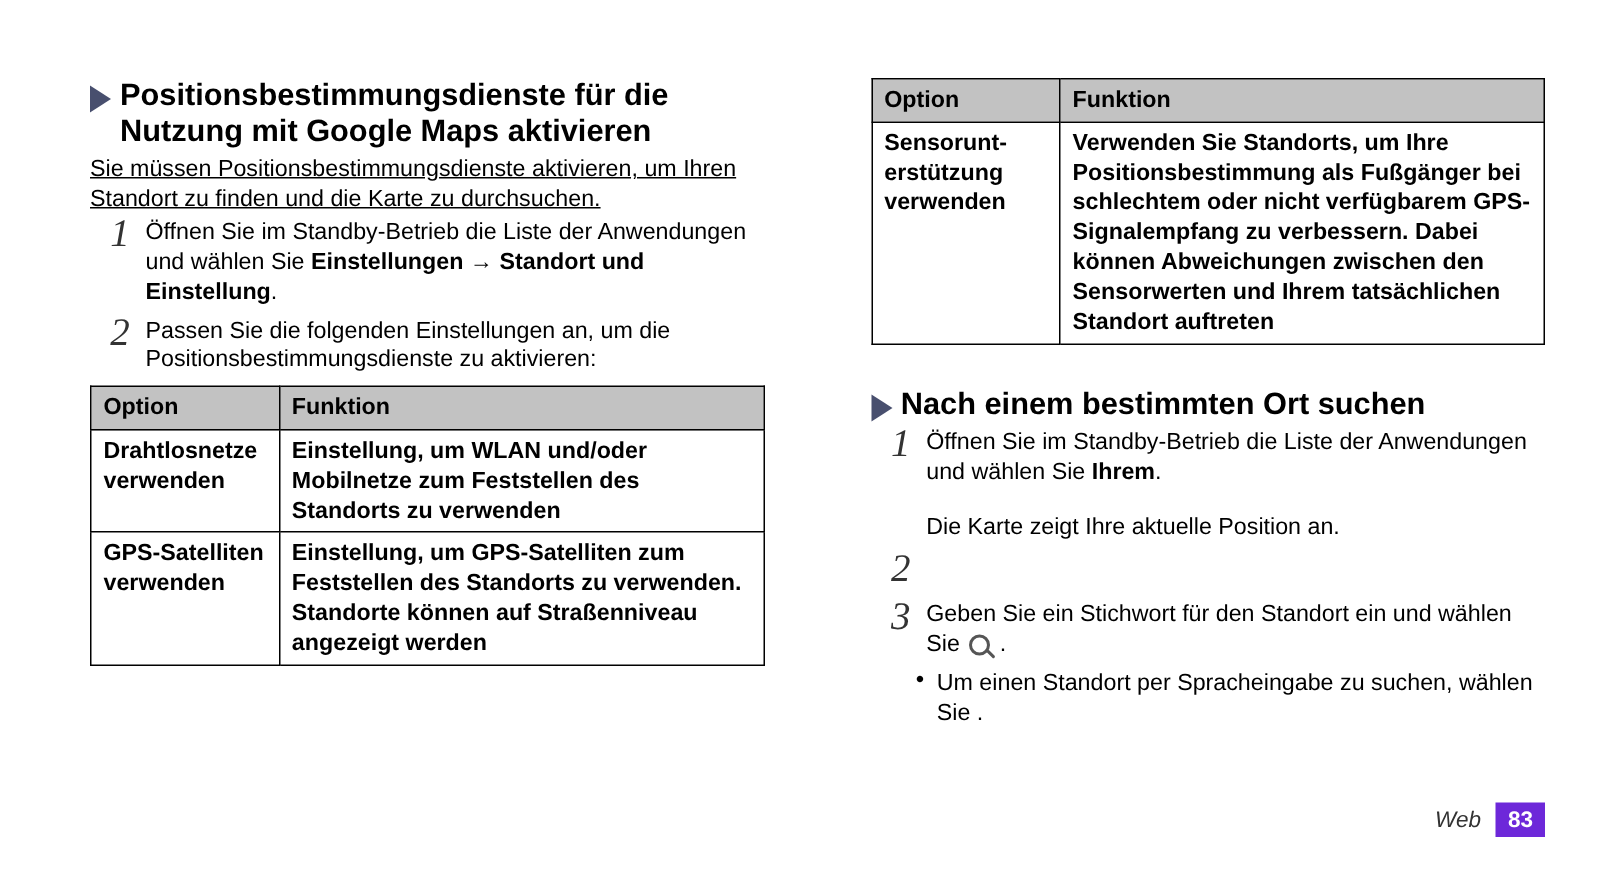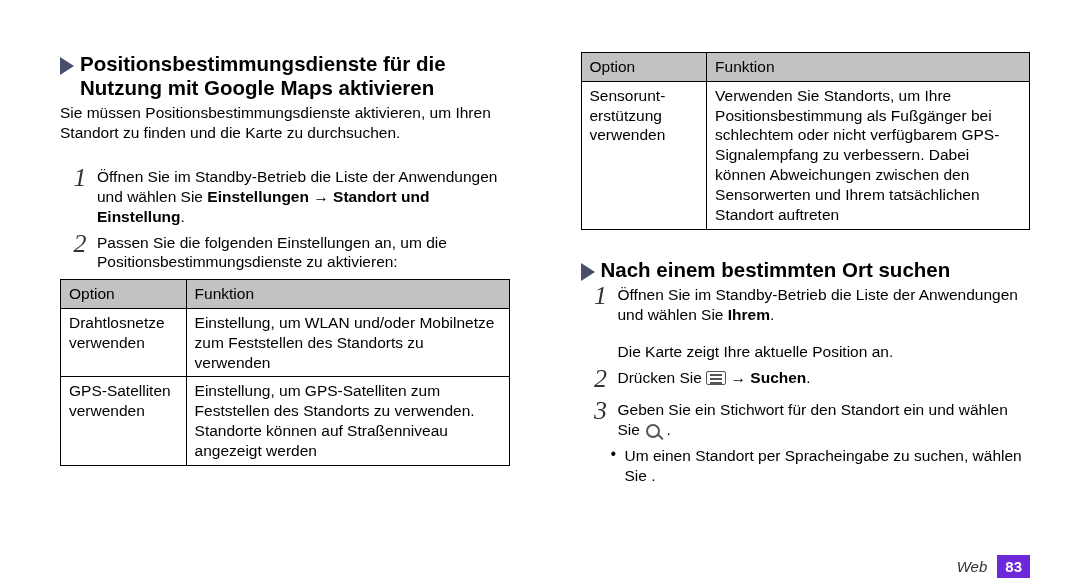--- a/index.html
+++ b/index.html
@@ -32,21 +32,21 @@
     border-bottom: 9px solid transparent;
     border-left: 14px solid #484f6e;
     margin-top: 5px;
     margin-right: 6px;
   }
   .sec-title {
     font-weight: 700;
     font-size: 20.5px;
     line-height: 1.18;
   }
-  .para { margin: 0 0 24px 0; }
+  .para { margin: 0 0 2px 0; text-decoration: underline; }
 
   .steps { list-style: none; margin-left: 6px; }
   .steps > li {
     display: flex;
     align-items: flex-start;
     margin-bottom: 6px;
   }
   .num {
     font-style: italic;
     font-family: Georgia, "Times New Roman", serif;
@@ -65,21 +65,21 @@
   table.opt {
     border-collapse: collapse;
     width: 100%;
     margin-top: 7px;
   }
   table.opt th, table.opt td {
     border: 1px solid #000;
     padding: 4px 8px;
     text-align: left;
     vertical-align: top;
-    font-weight: 400;
+    font-weight: 700;
   }
   table.opt th {
     background: #c2c2c2;
   }
   table.opt .c1 { width: 28%; }
 
   .bold { font-weight: 700; }
   .arrow { white-space: nowrap; }
 
   .menu-icon {
@@ -124,21 +124,21 @@
   }
   .sub-bullet .dot {
     flex: 0 0 14px;
     font-size: 16px;
     line-height: 1;
   }
 
   .footer {
     position: absolute;
     right: 50px;
-    bottom: 8px;
+    bottom: 28px;
     display: flex;
     align-items: center;
     gap: 10px;
   }
   .footer .label { font-style: italic; font-size: 15px; color: #333; }
   .footer .badge {
     background: #6d28d9;
     color: #fff;
     font-weight: 600;
     font-size: 15px;
@@ -213,23 +213,20 @@
     <ol class="steps">
       <li>
         <span class="num">1</span>
         <div class="step-body">
           <span>Öffnen Sie im Standby-Betrieb die Liste der Anwendungen und wählen Sie </span><span class="bold">Ihrem</span><span>.</span>
           <div style="margin-top:18px">Die Karte zeigt Ihre aktuelle Position an.</div>
         </div>
       </li>
       <li>
         <span class="num">2</span>
-        <div class="step-body">
-          <span>Drücken Sie </span><span class="menu-icon"></span><span class="arrow"> → </span><span class="bold">Suchen</span><span>.</span>
-        </div>
       </li>
       <li>
         <span class="num">3</span>
         <div class="step-body">
           <span>Geben Sie ein Stichwort für den Standort ein und wählen Sie </span><span class="mag-icon"></span><span> .</span>
         </div>
       </li>
     </ol>
     <div class="sub-bullet">
       <span class="dot">•</span>

